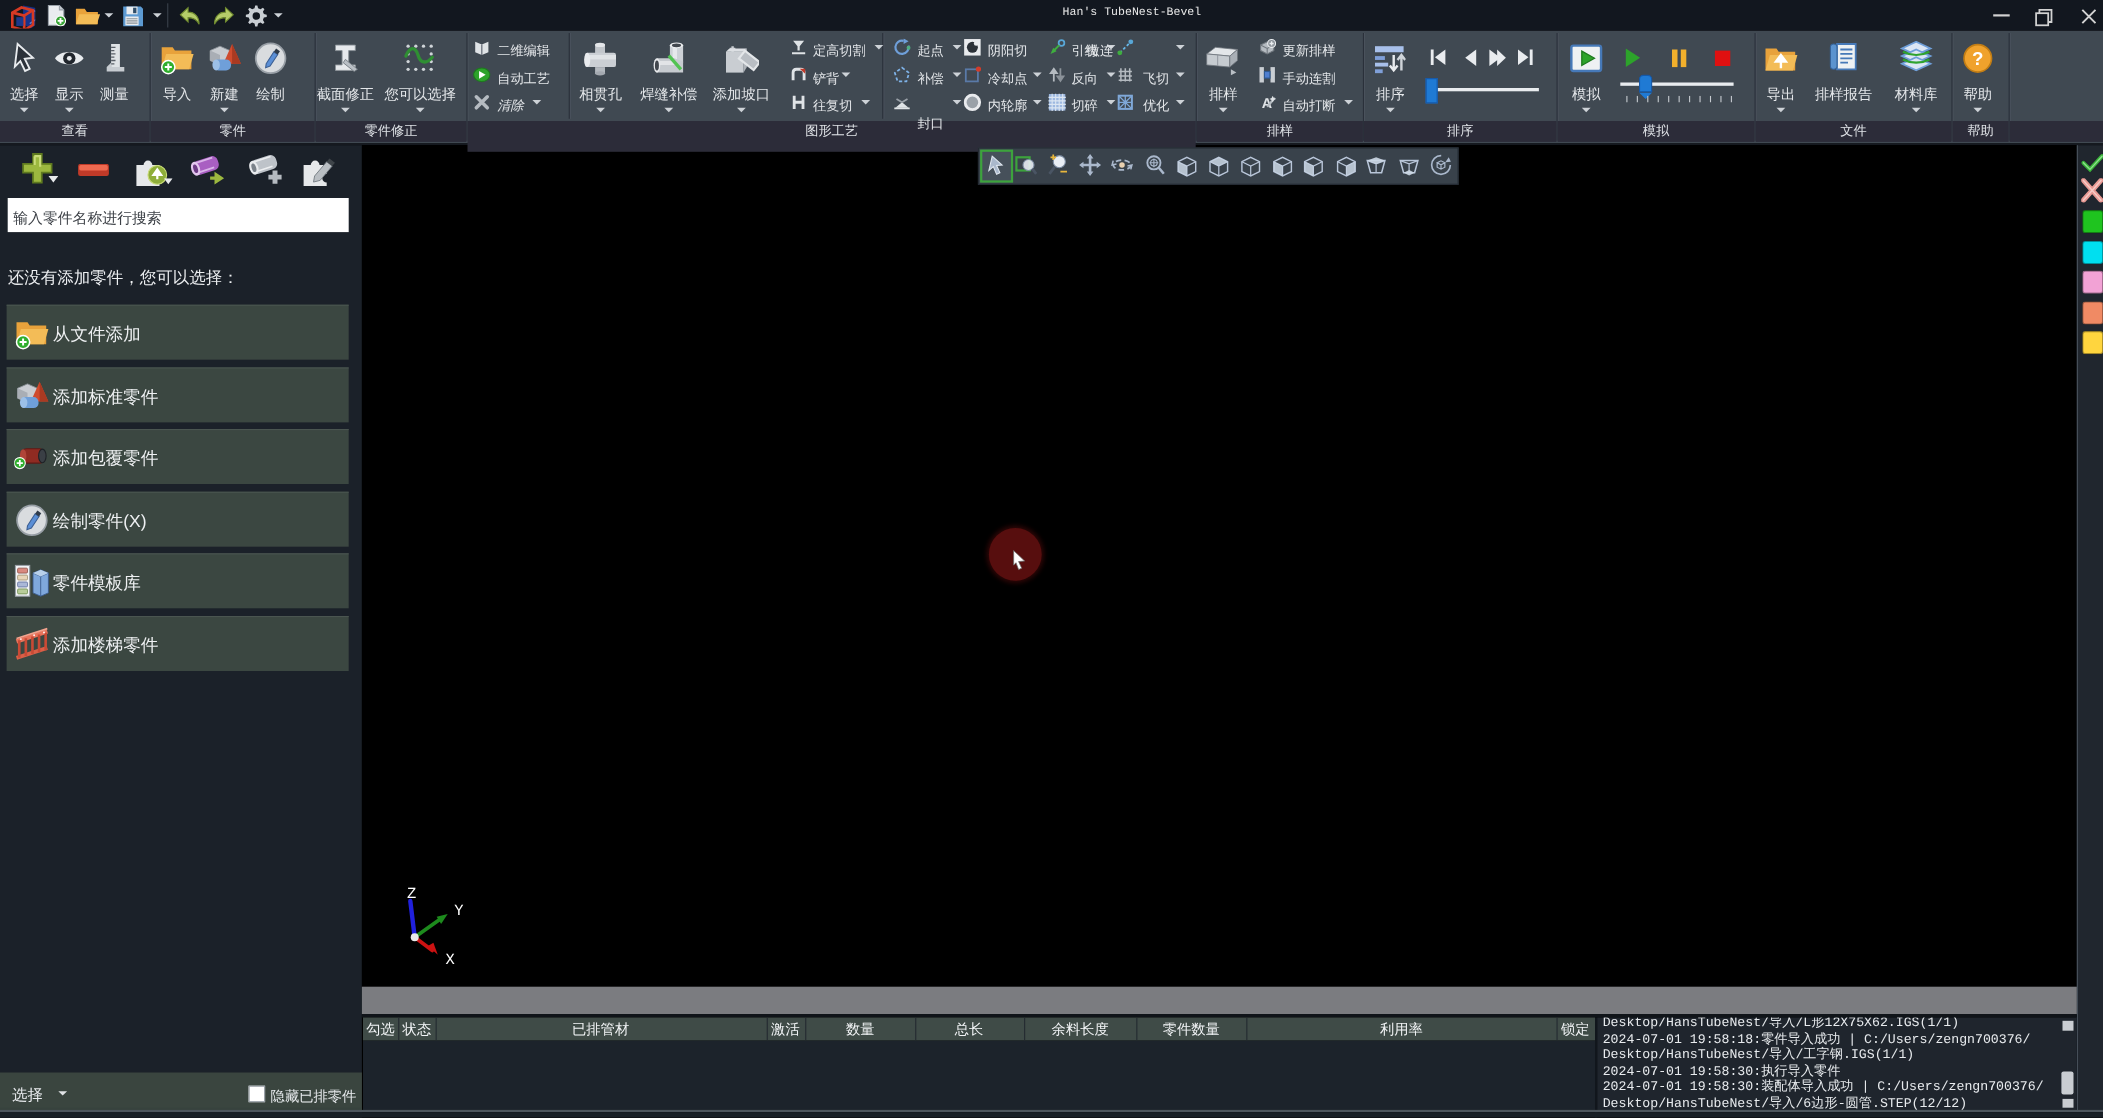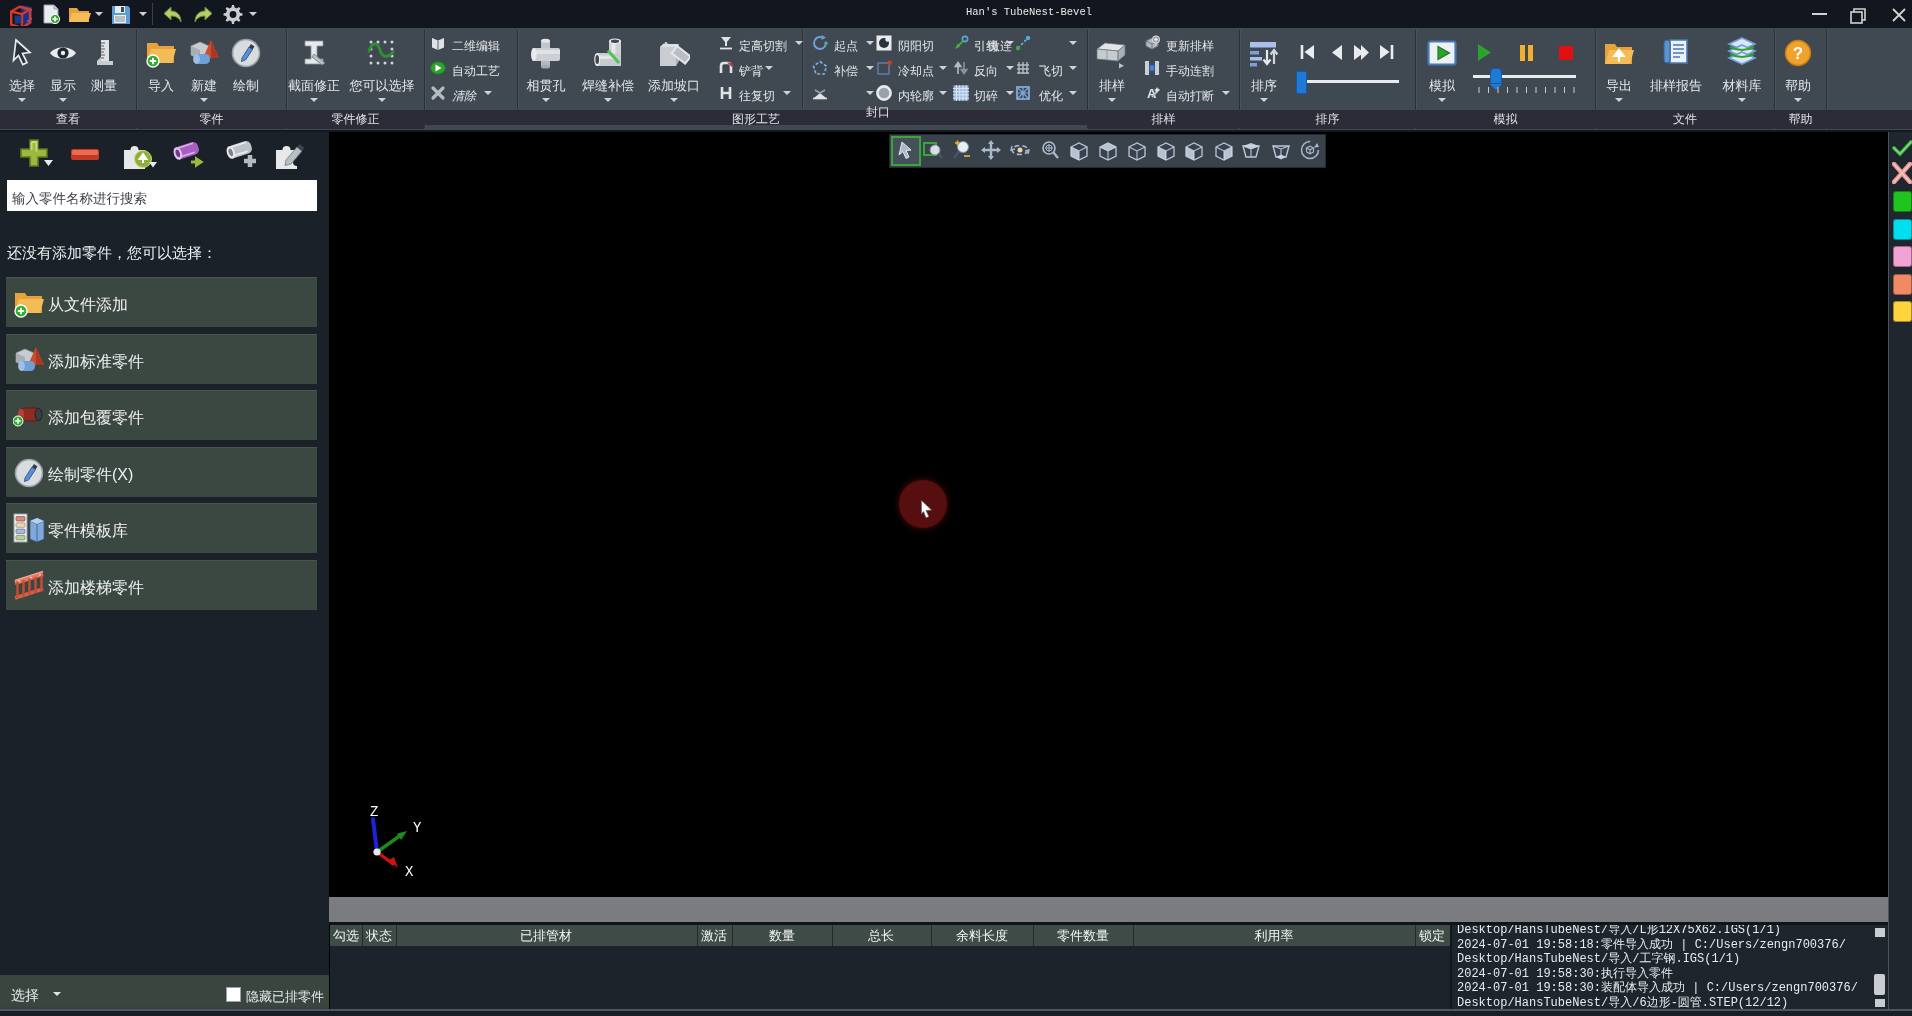--- a/index.html
+++ b/index.html
@@ -79,21 +79,21 @@
 <div class="sep" style="left:1239px;top:30px;width:1px;height:98px;"></div>
 <div class="sep" style="left:1415px;top:30px;width:1px;height:98px;"></div>
 <div class="sep" style="left:1595px;top:30px;width:1px;height:98px;"></div>
 <div class="sep" style="left:1774px;top:30px;width:1px;height:98px;"></div>
 <div class="sep" style="left:1826px;top:30px;width:1px;height:98px;"></div>
 <div class="sep" style="left:517px;top:30px;width:1px;height:78px;"></div>
 <div class="sep" style="left:802px;top:30px;width:1px;height:78px;"></div>
 <div class="grp" style="left:0px;top:110px;width:136px;height:19px;">查看</div>
 <div class="grp" style="left:137px;top:110px;width:149px;height:19px;">零件</div>
 <div class="grp" style="left:287px;top:110px;width:137px;height:19px;">零件修正</div>
-<div class="grp" style="left:425px;top:110px;width:662px;height:15px;">图形工艺</div>
+<div class="grp" style="left:425px;top:110px;width:662px;height:28px;">图形工艺</div>
 <div class="grp" style="left:1088px;top:110px;width:151px;height:19px;">排样</div>
 <div class="grp" style="left:1240px;top:110px;width:175px;height:19px;">排序</div>
 <div class="grp" style="left:1416px;top:110px;width:179px;height:19px;">模拟</div>
 <div class="grp" style="left:1596px;top:110px;width:178px;height:19px;">文件</div>
 <div class="grp" style="left:1775px;top:110px;width:51px;height:19px;">帮助</div>
 <div class="grp" style="left:1827px;top:110px;width:85px;height:19px;"></div>
 <svg style="position:absolute;left:6px;top:37px" width="32" height="32" viewBox="0 0 32 32">
     <path d="M10,3 L24,15.5 16.5,16.5 21,25.5 16.8,27.5 12.5,18.5 7.5,23.5 z" fill="#2b3139" stroke="#e8ebee" stroke-width="1.7"></path>
   </svg>
 <div class="lbl" style="left:-38px;top:77px;width:120px">选择</div>
@@ -291,21 +291,21 @@
 <svg style="position:absolute;left:812px;top:60px" width="16" height="16" viewBox="0 0 16 16">
     <path d="M8,1.5 L14.5,6.3 12,14 4,14 1.5,6.3 z" fill="none" stroke="#7fb3e8" stroke-width="1.6" stroke-dasharray="3 2"></path>
   </svg>
 <div class="sm" style="left:834px;top:63px;">补偿</div>
 <div class="dn" style="left:866px;top:66px"></div>
 <svg style="position:absolute;left:812px;top:85px" width="16" height="16" viewBox="0 0 16 16">
     <path d="M2,13 L8,8 14,13 z" fill="#dfe3e6"></path>
     <path d="M1,13.5 H15" stroke="#dfe3e6" stroke-width="1.6"></path>
     <path d="M3,5 L8,8 M13,5 L8,8" stroke="#9aa1a8" stroke-width="1.6"></path>
   </svg>
-<div class="sm" style="left:834px;top:104px;margin-left:32px;">封口</div>
+<div class="sm" style="left:834px;top:104px;">封口</div>
 <div class="dn" style="left:866px;top:91px"></div>
 <svg style="position:absolute;left:876px;top:35px" width="16" height="16" viewBox="0 0 16 16">
     <rect x="0.5" y="0.5" width="15" height="15" fill="#e9ebee"></rect>
     <circle cx="8" cy="8" r="5" fill="#2b3138"></circle>
     <circle cx="11.5" cy="4.5" r="2.2" fill="#e9ebee"></circle>
   </svg>
 <div class="sm" style="left:898px;top:38px;">阴阳切</div>
 <svg style="position:absolute;left:876px;top:60px" width="16" height="16" viewBox="0 0 16 16">
     <rect x="2" y="3" width="11" height="11" fill="none" stroke="#5a7aa8" stroke-width="1.6"></rect>
     <circle cx="13.5" cy="2.8" r="2.4" fill="#d23c2a"></circle>

